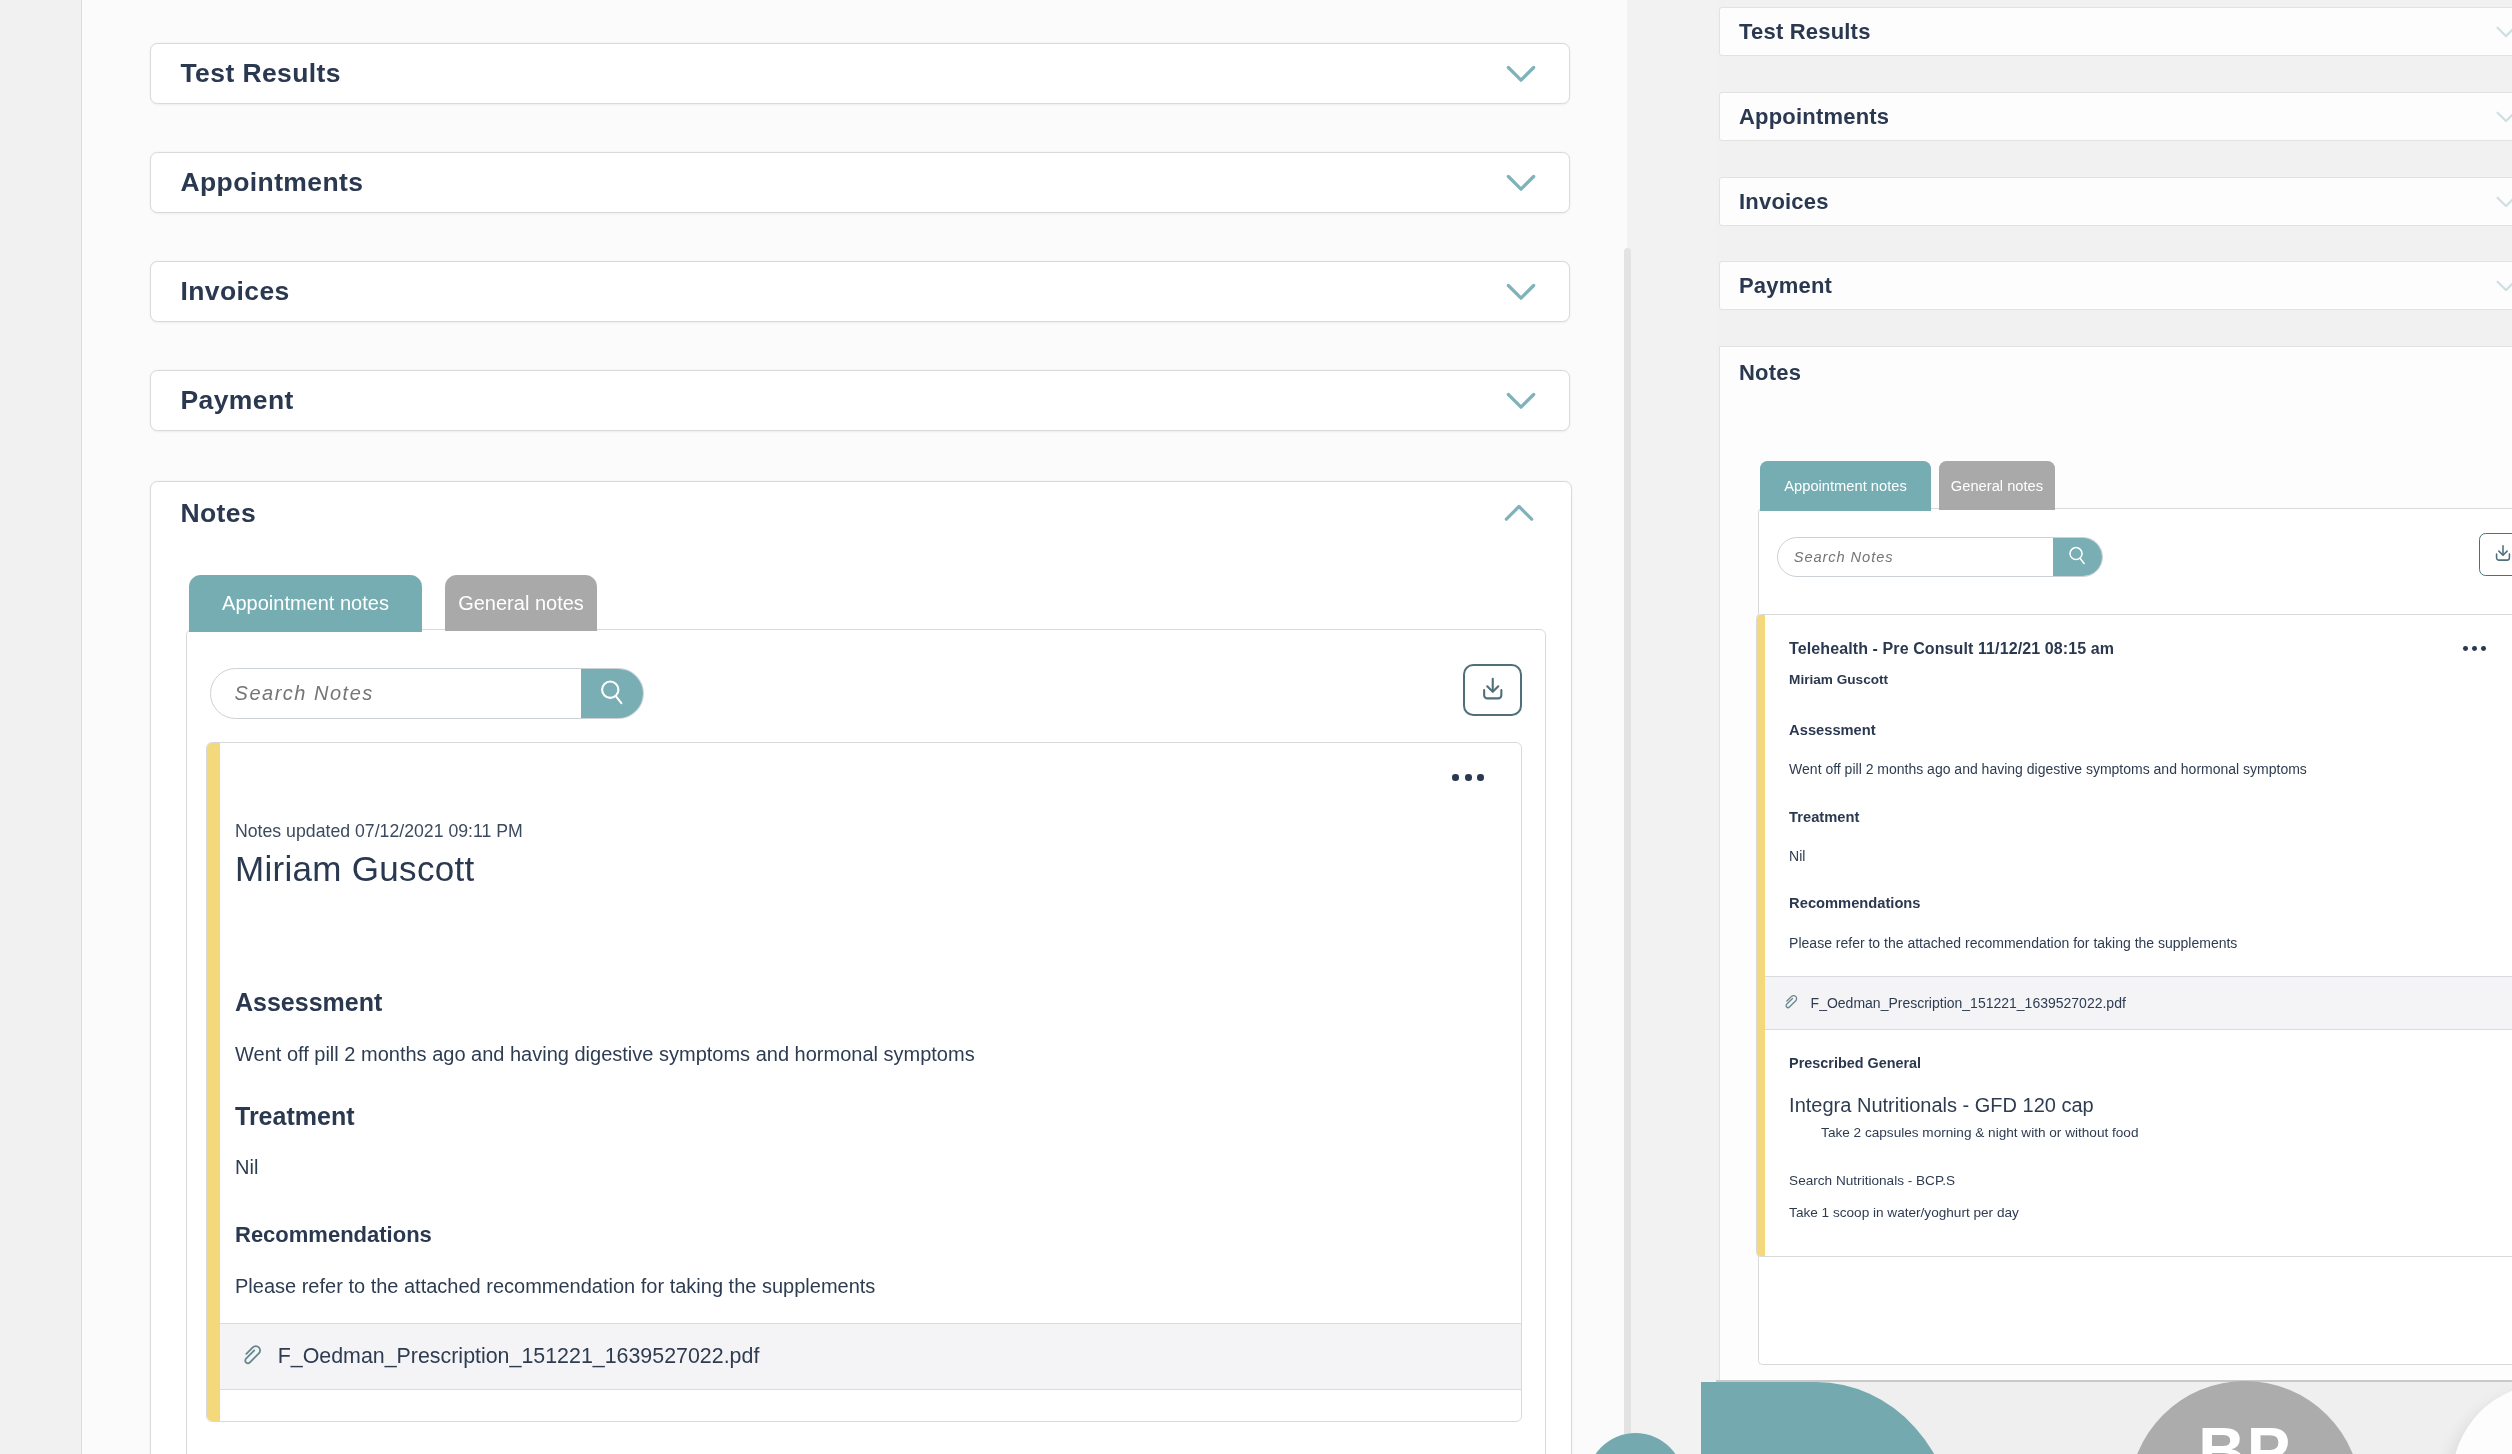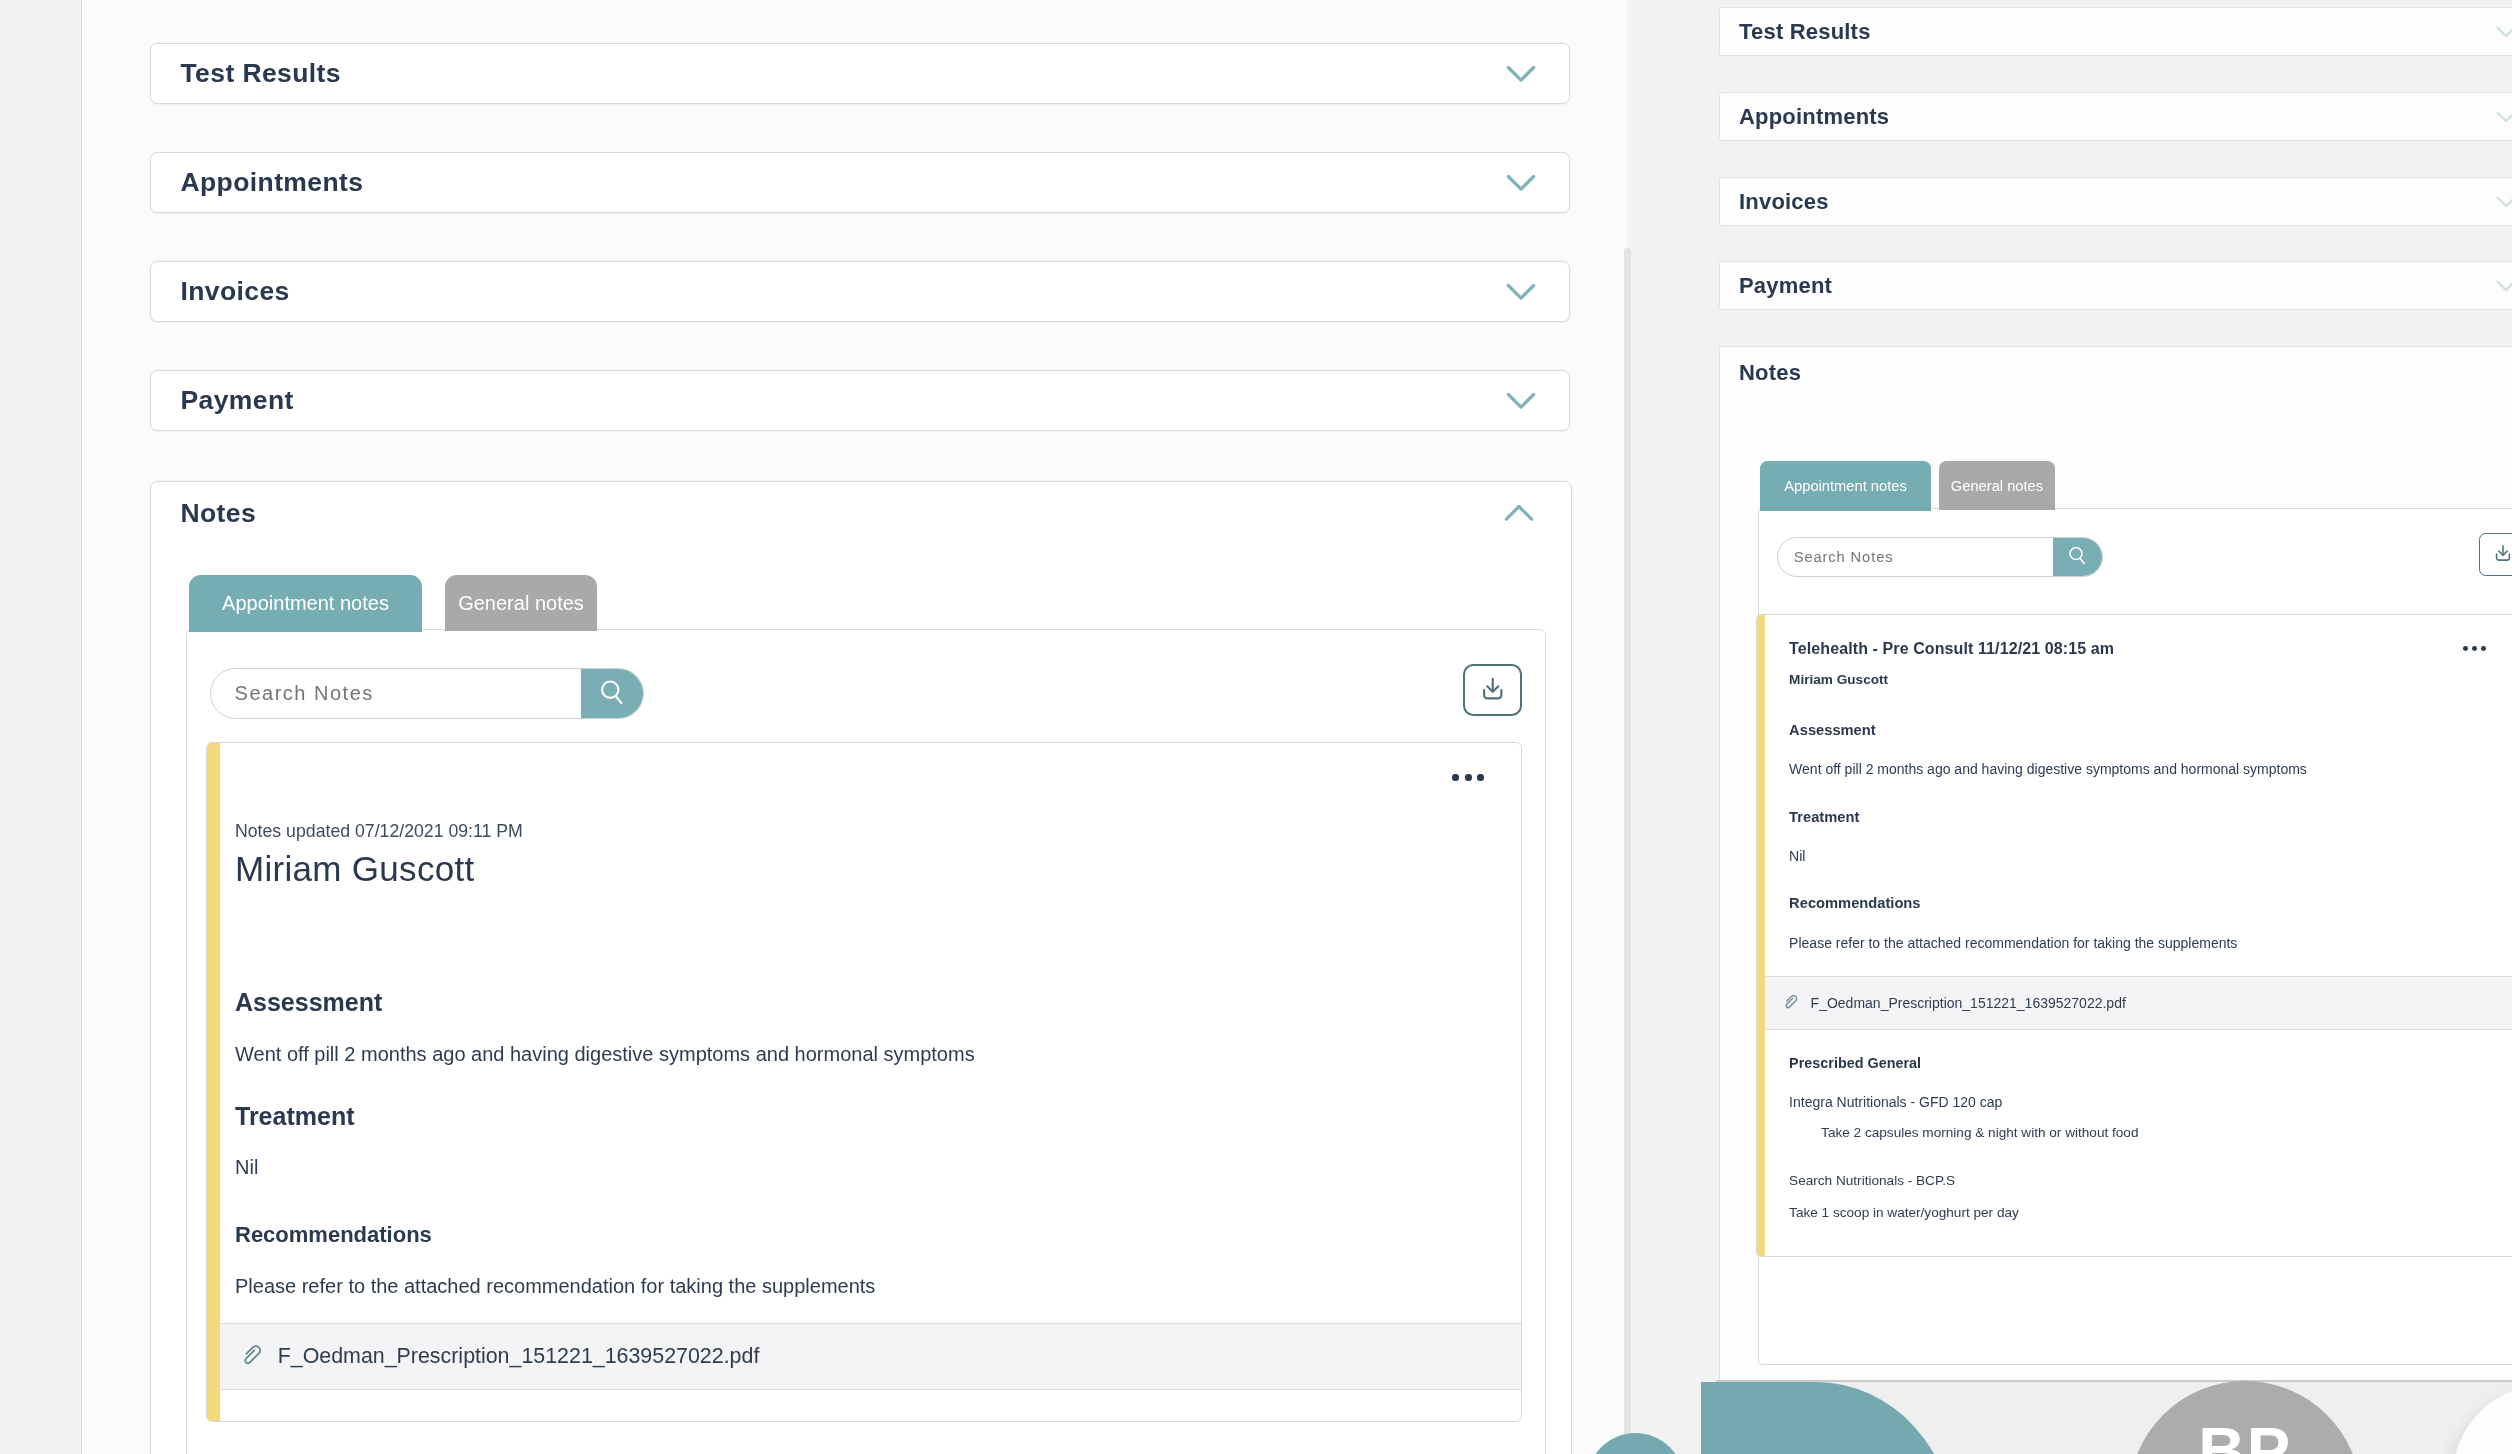--- a/index.html
+++ b/index.html
@@ -28,21 +28,21 @@
   .tab{
     display:flex;align-items:center;justify-content:center;
     color:#ffffff;border-radius:11.8px 11.8px 0 0;z-index:3;
   }
   .tab.teal{background:#76adb3;align-items:center;}
   .tab.gray{background:#a9a9a9;}
   .inner-box{background:#ffffff;border:0.7px solid #d9d9d9;border-radius:5.9px;}
   .search-pill{background:#ffffff;border:1.5px solid #ccd1d6;border-radius:29.5px;overflow:hidden;display:flex;}
   .search-pill input{
     flex:1;border:none;outline:none;background:transparent;
-    font-family:"Liberation Sans",sans-serif;color:#8a909a;
+    font-family:"Liberation Sans",sans-serif;color:#8a909a;font-style:italic;
   }
   .search-btn{background:#79aeb4;display:flex;align-items:center;justify-content:center;}
   .dl-btn{background:#ffffff;border:2.2px solid #4f7078;border-radius:10.3px;display:flex;align-items:center;justify-content:center;box-sizing:border-box;}
   .note-card{background:#ffffff;border:0.7px solid #d9d9d9;border-radius:5.9px;overflow:hidden;}
   .ybar{position:absolute;left:0;top:0;bottom:0;background:#f3d87c;}
   .dots{display:flex;align-items:center;}
   .dots i{display:block;border-radius:50%;background:#2a3850;}
   .attach-row{position:absolute;background:#f4f4f6;border-top:1.5px solid #d9dbde;border-bottom:1.5px solid #d9dbde;display:flex;align-items:center;}
   .sec-h{font-weight:700;}
   .body-t{font-weight:400;color:#2e3c52;}
@@ -260,21 +260,21 @@
       <div class="attach-row" style="left:8px;right:0;top:361px;height:52px;border-width:1.1px;">
         <span style="margin-left:16px;display:flex;">
           <svg width="17.7" height="17.7" viewBox="0 0 24 24" fill="none" stroke="#64868c" stroke-width="1.7" stroke-linecap="round" stroke-linejoin="round">
             <path d="M8 9.5l6.2-6.2a4.1 4.1 0 0 1 5.8 5.8l-8.6 8.6a2.6 2.6 0 0 1-3.7-3.7l7.9-7.9"></path>
           </svg>
         </span>
         <span style="margin-left:11.8px;font-size:14px;color:#2e3c52;">F_Oedman_Prescription_151221_1639527022.pdf</span>
       </div>
 
       <div class="abs sec-h" style="left:32px;top:440px;font-size:14.4px;">Prescribed General</div>
-      <div class="abs body-t" style="left:32px;top:479px;font-size:14px;text-align:right;">Integra Nutritionals - GFD 120 cap</div>
+      <div class="abs body-t" style="left:32px;top:479px;font-size:20px;text-align:right;">Integra Nutritionals - GFD 120 cap</div>
       <div class="abs body-t" style="left:32px;top:510px;font-size:13.6px;margin-left:32px;">Take 2 capsules morning &amp; night with or without food</div>
       <div class="abs body-t" style="left:32px;top:558px;font-size:13.6px;">Search Nutritionals - BCP.S</div>
       <div class="abs body-t" style="left:32px;top:590px;font-size:13.6px;">Take 1 scoop in water/yoghurt per day</div>
     </div>
   </div>
 </div>
 
 <div class="abs" style="left:1716px;top:1380px;width:797px;height:2.2px;background:#c9c9c9;"></div>
 <div class="abs" style="left:1716px;top:1382px;width:797px;height:73px;background:#efeff0;"></div>
 <div class="abs teal-blob" style="left:1701px;top:1382px;width:255px;height:177px;border-top-right-radius:140px 155px;"></div>

